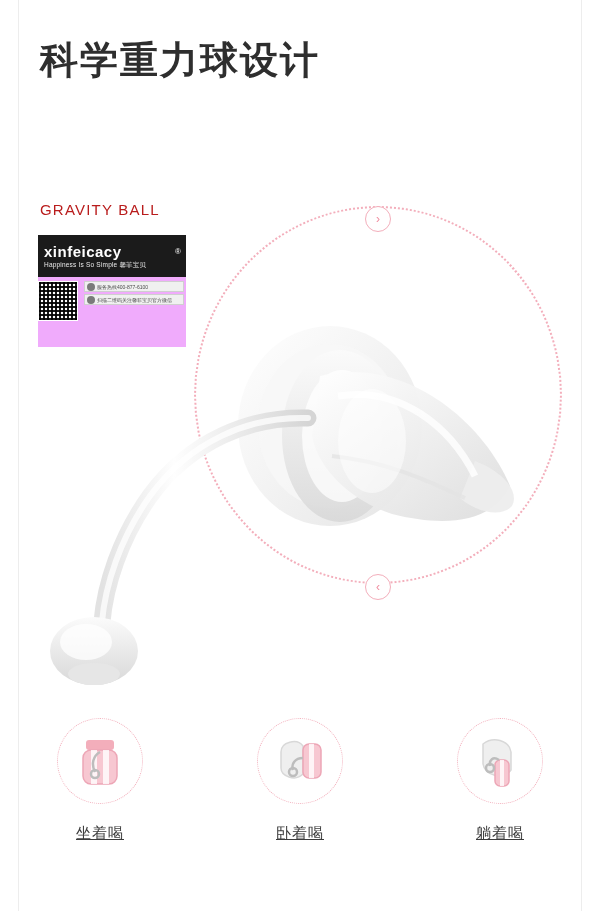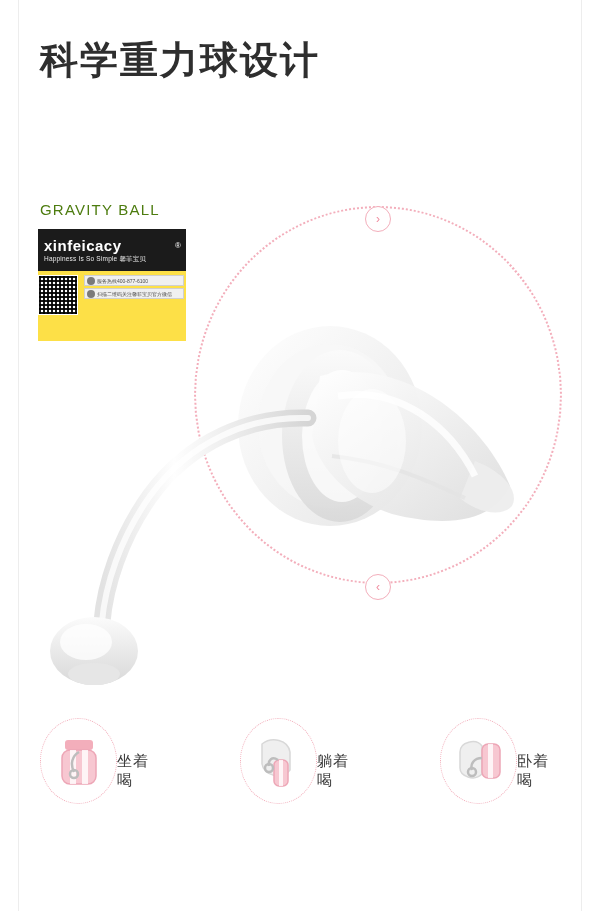--- a/index.html
+++ b/index.html
@@ -51,31 +51,31 @@
     margin-left: 1px;
   }
 
   
   .section-label {
     position: absolute;
     top: 201px;
     left: 40px;
     font-size: 15px;
     letter-spacing: 1.2px;
-    color: #4d7c0f;
+    color: #b91c1c;
   }
 
   
   .brand-card {
     position: absolute;
-    top: 229px;
+    top: 235px;
     left: 38px;
     width: 148px;
     height: 112px;
-    background: #fde047;
+    background: #f0abfc;
   }
   .brand-logo-box {
     position: relative;
     width: 148px;
     height: 42px;
     background: #1b1b1b;
     display: flex;
     flex-direction: column;
     justify-content: center;
     padding-left: 6px;
@@ -199,22 +199,23 @@
     position: absolute;
     top: 718px;
     left: 0;
     width: 600px;
     display: flex;
     justify-content: space-around;
   }
   .usage-item {
     width: 120px;
     display: flex;
-    flex-direction: row;
+    flex-direction: column;
     align-items: center;
+    text-decoration: underline;
   }
   .usage-circle {
     width: 86px;
     height: 86px;
     border-radius: 50%;
     border: 1.5px dotted #f3aebb;
     box-sizing: border-box;
     display: flex;
     align-items: center;
     justify-content: center;
@@ -332,38 +333,38 @@
           <circle cx="26" cy="44" r="4" fill="none" stroke="#bdbdbd" stroke-width="2.5"></circle>
         </svg>
       </div>
       <div class="usage-caption">坐着喝</div>
     </div>
 
 
     <div class="usage-item">
       <div class="usage-circle">
         <svg width="62" height="62" viewBox="0 0 62 62">
+          <path d="M12 22 C 12 12, 28 8, 34 16 L34 44 C 26 52, 12 46, 12 38 Z" fill="#efefef" stroke="#d8d8d8" stroke-width="1.5"></path>
+          <rect x="34" y="14" width="18" height="34" rx="6" fill="#f7c7d1" stroke="#eda6b6" stroke-width="1.5"></rect>
+          <rect x="40" y="14" width="5" height="34" fill="#ffffff" opacity="0.8"></rect>
+          <path d="M34 28 C 26 28, 22 34, 24 40" fill="none" stroke="#bdbdbd" stroke-width="2.5"></path>
+          <circle cx="24" cy="42" r="4" fill="none" stroke="#bdbdbd" stroke-width="2.5"></circle>
+        </svg>
+      </div>
+      <div class="usage-caption">卧着喝</div>
+    </div>
+
+    <div class="usage-item">
+      <div class="usage-circle">
+        <svg width="62" height="62" viewBox="0 0 62 62">
           <path d="M14 14 C 24 6, 40 10, 42 22 L42 40 C 34 50, 16 46, 14 34 Z" fill="#efefef" stroke="#d8d8d8" stroke-width="1.5"></path>
           <rect x="26" y="30" width="14" height="26" rx="5" fill="#f7c7d1" stroke="#eda6b6" stroke-width="1.5"></rect>
           <rect x="31" y="30" width="4" height="26" fill="#ffffff" opacity="0.8"></rect>
           <path d="M30 30 C 24 26, 20 30, 21 36" fill="none" stroke="#bdbdbd" stroke-width="2.5"></path>
           <circle cx="21" cy="38" r="4" fill="none" stroke="#bdbdbd" stroke-width="2.5"></circle>
         </svg>
       </div>
       <div class="usage-caption">躺着喝</div>
     </div>
 
-    <div class="usage-item">
-      <div class="usage-circle">
-        <svg width="62" height="62" viewBox="0 0 62 62">
-          <path d="M12 22 C 12 12, 28 8, 34 16 L34 44 C 26 52, 12 46, 12 38 Z" fill="#efefef" stroke="#d8d8d8" stroke-width="1.5"></path>
-          <rect x="34" y="14" width="18" height="34" rx="6" fill="#f7c7d1" stroke="#eda6b6" stroke-width="1.5"></rect>
-          <rect x="40" y="14" width="5" height="34" fill="#ffffff" opacity="0.8"></rect>
-          <path d="M34 28 C 26 28, 22 34, 24 40" fill="none" stroke="#bdbdbd" stroke-width="2.5"></path>
-          <circle cx="24" cy="42" r="4" fill="none" stroke="#bdbdbd" stroke-width="2.5"></circle>
-        </svg>
-      </div>
-      <div class="usage-caption">卧着喝</div>
-    </div>
-
   </div>
 
 </div>
 
 </body></html>

